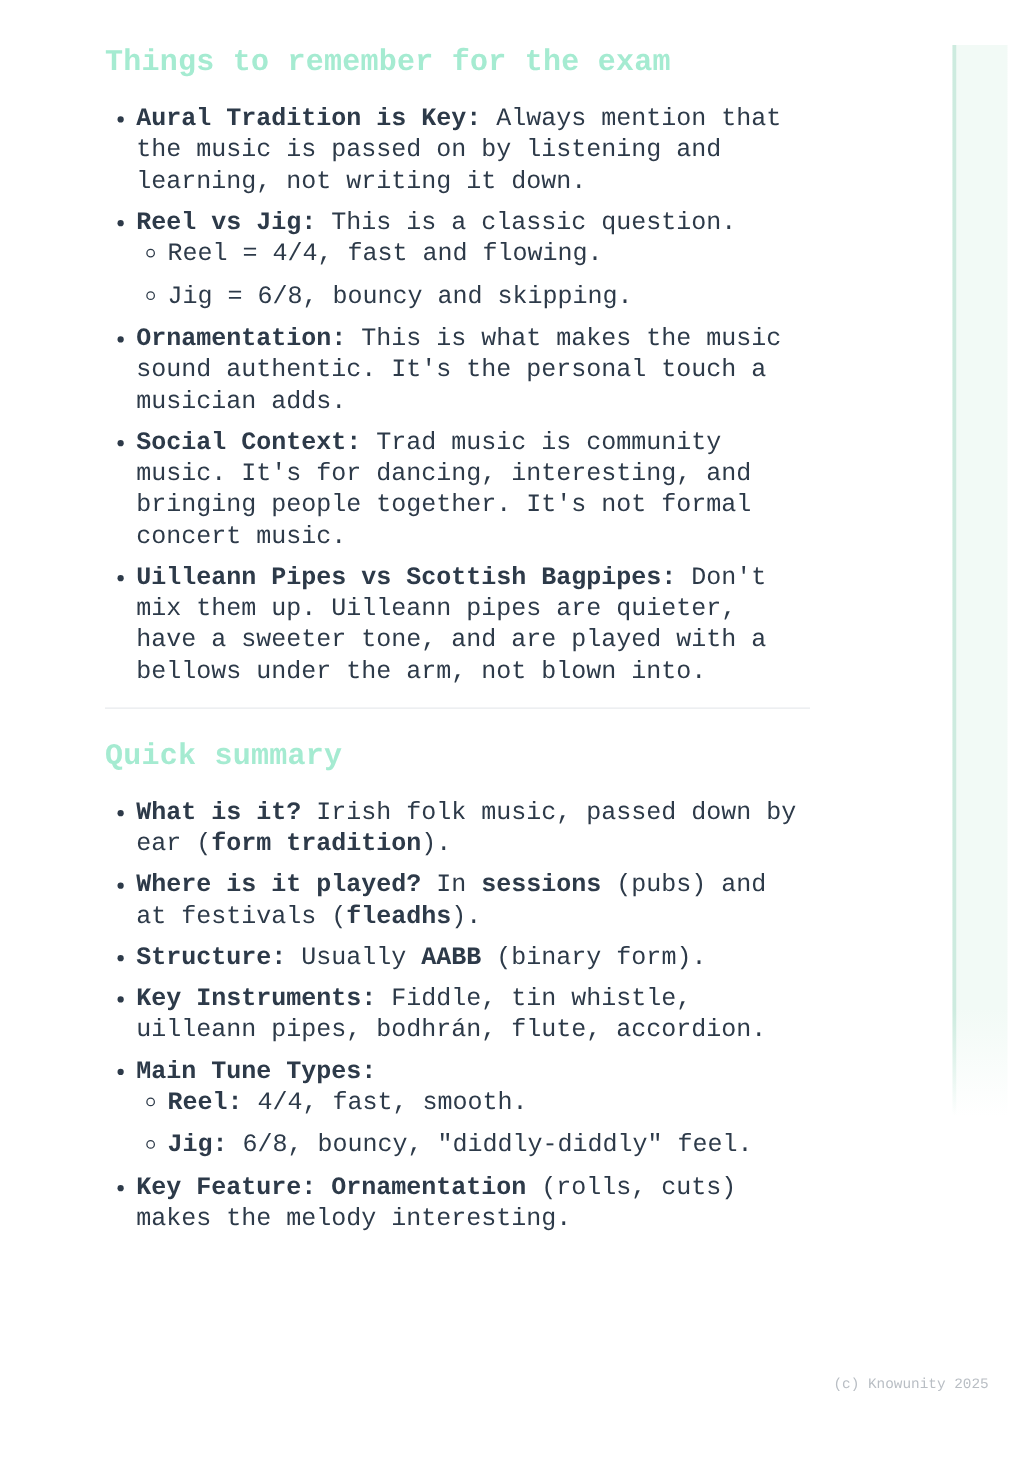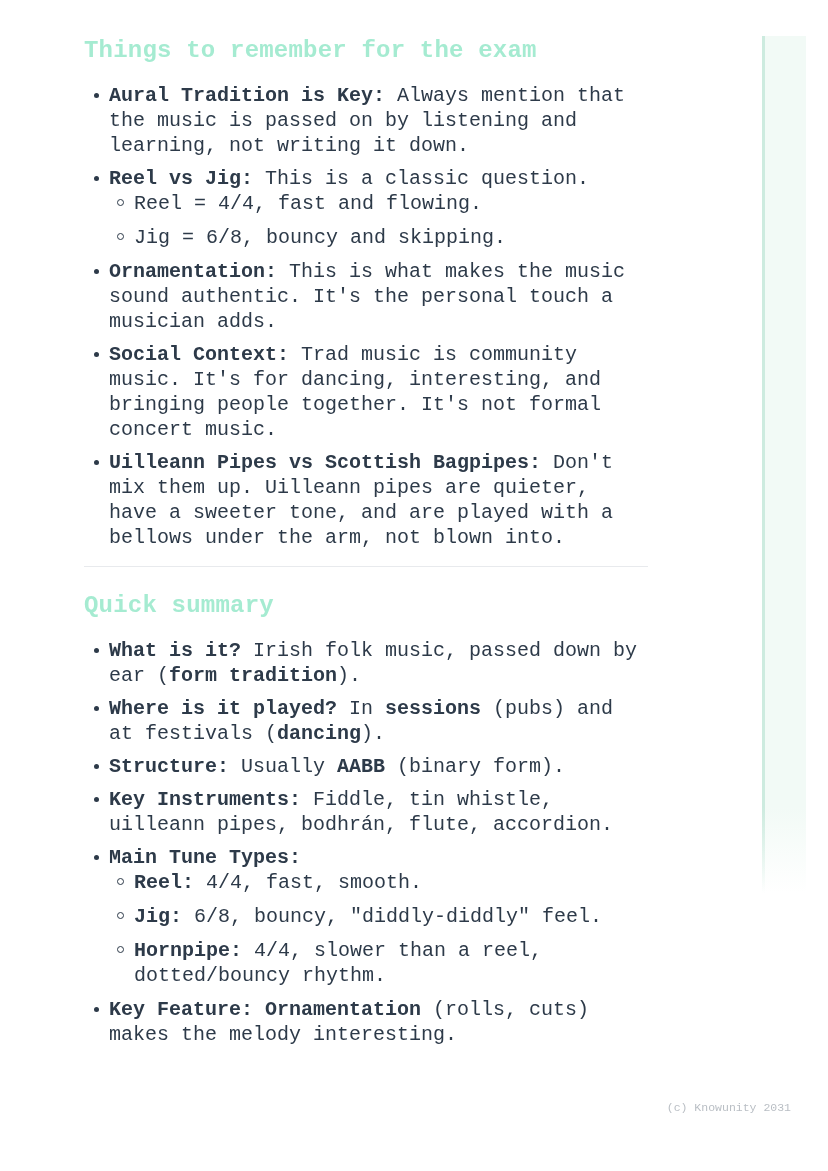--- a/index.html
+++ b/index.html
@@ -70,25 +70,24 @@
             <li class="subitem"><span>Jig = 6/8, bouncy and skipping.</span></li>
           </ul></li>
         <li class="item"><span class="b">Ornamentation:</span><span> This is what makes the music sound authentic. It's the personal touch a musician adds.</span></li>
         <li class="item"><span class="b">Social Context:</span><span> Trad music is community music. It's for dancing, interesting, and bringing people together. It's not formal concert music.</span></li>
         <li class="item"><span class="b">Uilleann Pipes vs Scottish Bagpipes:</span><span> Don't mix them up. Uilleann pipes are quieter, have a sweeter tone, and are played with a bellows under the arm, not blown into.</span></li>
       </ul>
       <div class="divider"></div>
       <h2 class="section-title">Quick summary</h2>
       <ul class="list">
         <li class="item"><span class="b">What is it?</span><span> Irish folk music, passed down by ear (</span><span class="b">form tradition</span><span>).</span></li>
-        <li class="item"><span class="b">Where is it played?</span><span> In </span><span class="b">sessions</span><span> (pubs) and at festivals (</span><span class="b">dancing</span><span>).</span></li>
+        <li class="item"><span class="b">Where is it played?</span><span> In </span><span class="b">sessions</span><span> (pubs) and at festivals (</span><span class="b">fleadhs</span><span>).</span></li>
         <li class="item"><span class="b">Structure:</span><span> Usually </span><span class="b">AABB</span><span> (binary form).</span></li>
         <li class="item"><span class="b">Key Instruments:</span><span> Fiddle, tin whistle, uilleann pipes, bodhrán, flute, accordion.</span></li>
         <li class="item"><span class="b">Main Tune Types:</span><ul class="sublist">
             <li class="subitem"><span class="b">Reel:</span><span> 4/4, fast, smooth.</span></li>
             <li class="subitem"><span class="b">Jig:</span><span> 6/8, bouncy, "diddly-diddly" feel.</span></li>
-            <li class="subitem"><span class="b">Hornpipe:</span><span> 4/4, slower than a reel, dotted/bouncy rhythm.</span></li>
           </ul></li>
         <li class="item"><span class="b">Key Feature: Ornamentation</span><span> (rolls, cuts) makes the melody interesting.</span></li>
       </ul>
     </main>
-  <div class="footer">(c) Knowunity 2031</div>
+  <div class="footer">(c) Knowunity 2025</div>
 </div>
 
 </body></html>

